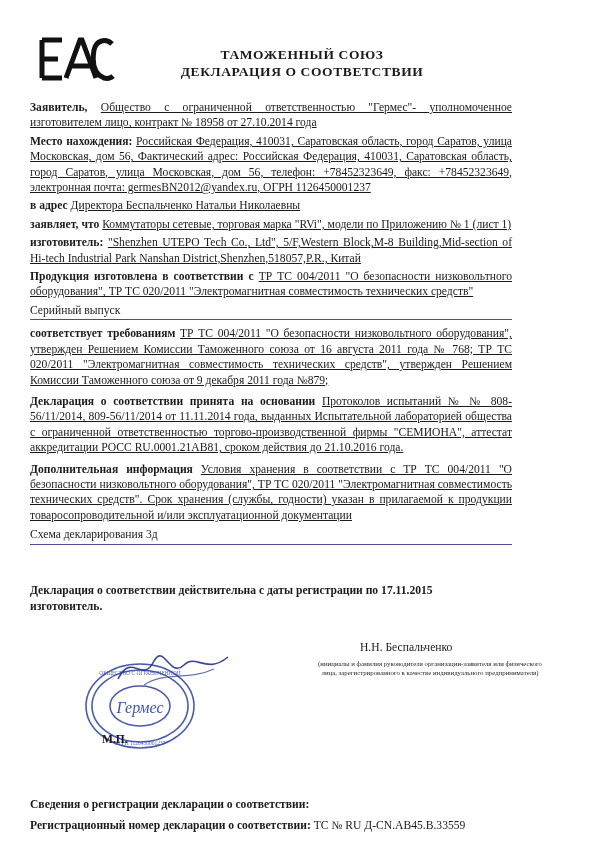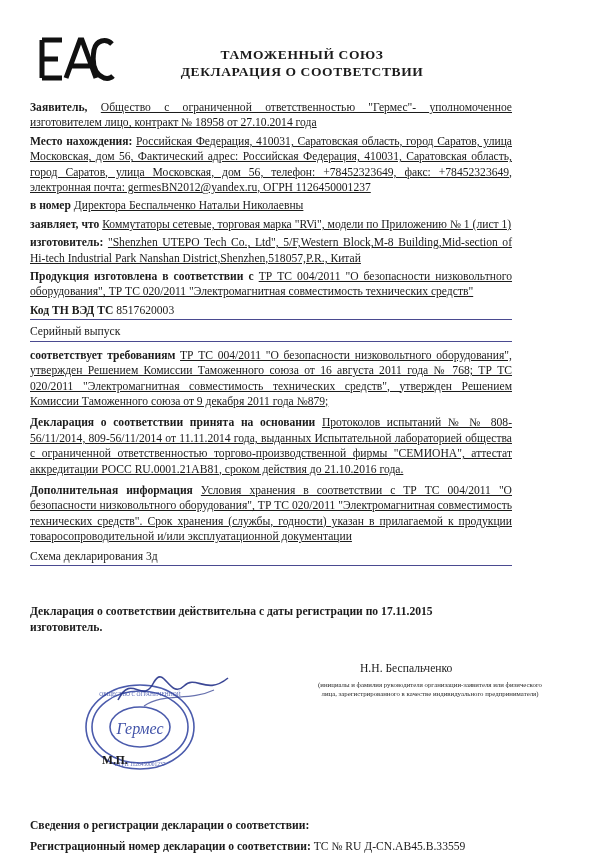--- a/index.html
+++ b/index.html
@@ -170,43 +170,39 @@
     <span class="lbl">Заявитель,</span>
     <span class="val ul">Общество с ограниченной ответственностью "Гермес"- уполномоченное изготовителем лицо, контракт № 18958 от 27.10.2014 года</span>
   </div>
 
   <div class="field">
     <span class="lbl">Место нахождения:</span>
     <span class="val ul">Российская Федерация, 410031, Саратовская область, город Саратов, улица Московская, дом 56, Фактический адрес: Российская Федерация, 410031, Саратовская область, город Саратов, улица Московская, дом 56, телефон: +78452323649, факс: +78452323649, электронная почта: germesBN2012@yandex.ru, ОГРН 1126450001237</span>
   </div>
 
   <div class="field">
-    <span class="lbl">в номер</span>
+    <span class="lbl">в адрес</span>
     <span class="val ul">Директора Беспальченко Натальи Николаевны</span>
   </div>
 
   <div class="field">
     <span class="lbl">заявляет, что</span>
     <span class="val ul">Коммутаторы сетевые, торговая марка "RVi", модели по Приложению № 1 (лист 1)</span>
   </div>
 
   <div class="field">
     <span class="lbl">изготовитель:</span>
     <span class="val ul">"Shenzhen UTEPO Tech Co., Ltd", 5/F,Western Block,M-8 Building,Mid-section of Hi-tech Industrial Park  Nanshan District,Shenzhen,518057,P.R., Китай</span>
   </div>
 
   <div class="field">
     <span class="lbl">Продукция изготовлена в соответствии с</span>
     <span class="val ul">ТР ТС 004/2011 "О безопасности низковольтного оборудования", ТР ТС 020/2011 "Электромагнитная совместимость технических средств"</span>
   </div>
 
-  <div class="field single-line">
-    <span class="lbl">Код ТН ВЭД ТС</span>
-    <span class="val">8517620003</span>
-  </div>
 
   <div class="field single-line">
     <span class="val">Серийный выпуск</span>
   </div>
 
   <div class="field" style="margin-top:6px;">
     <span class="lbl">соответствует требованиям</span>
     <span class="val ul">ТР ТС 004/2011 "О безопасности низковольтного оборудования", утвержден Решением Комиссии Таможенного союза от 16 августа 2011 года № 768; ТР ТС 020/2011 "Электромагнитная совместимость технических средств", утвержден Решением Комиссии Таможенного союза от 9 декабря 2011 года №879;</span>
   </div>
 

